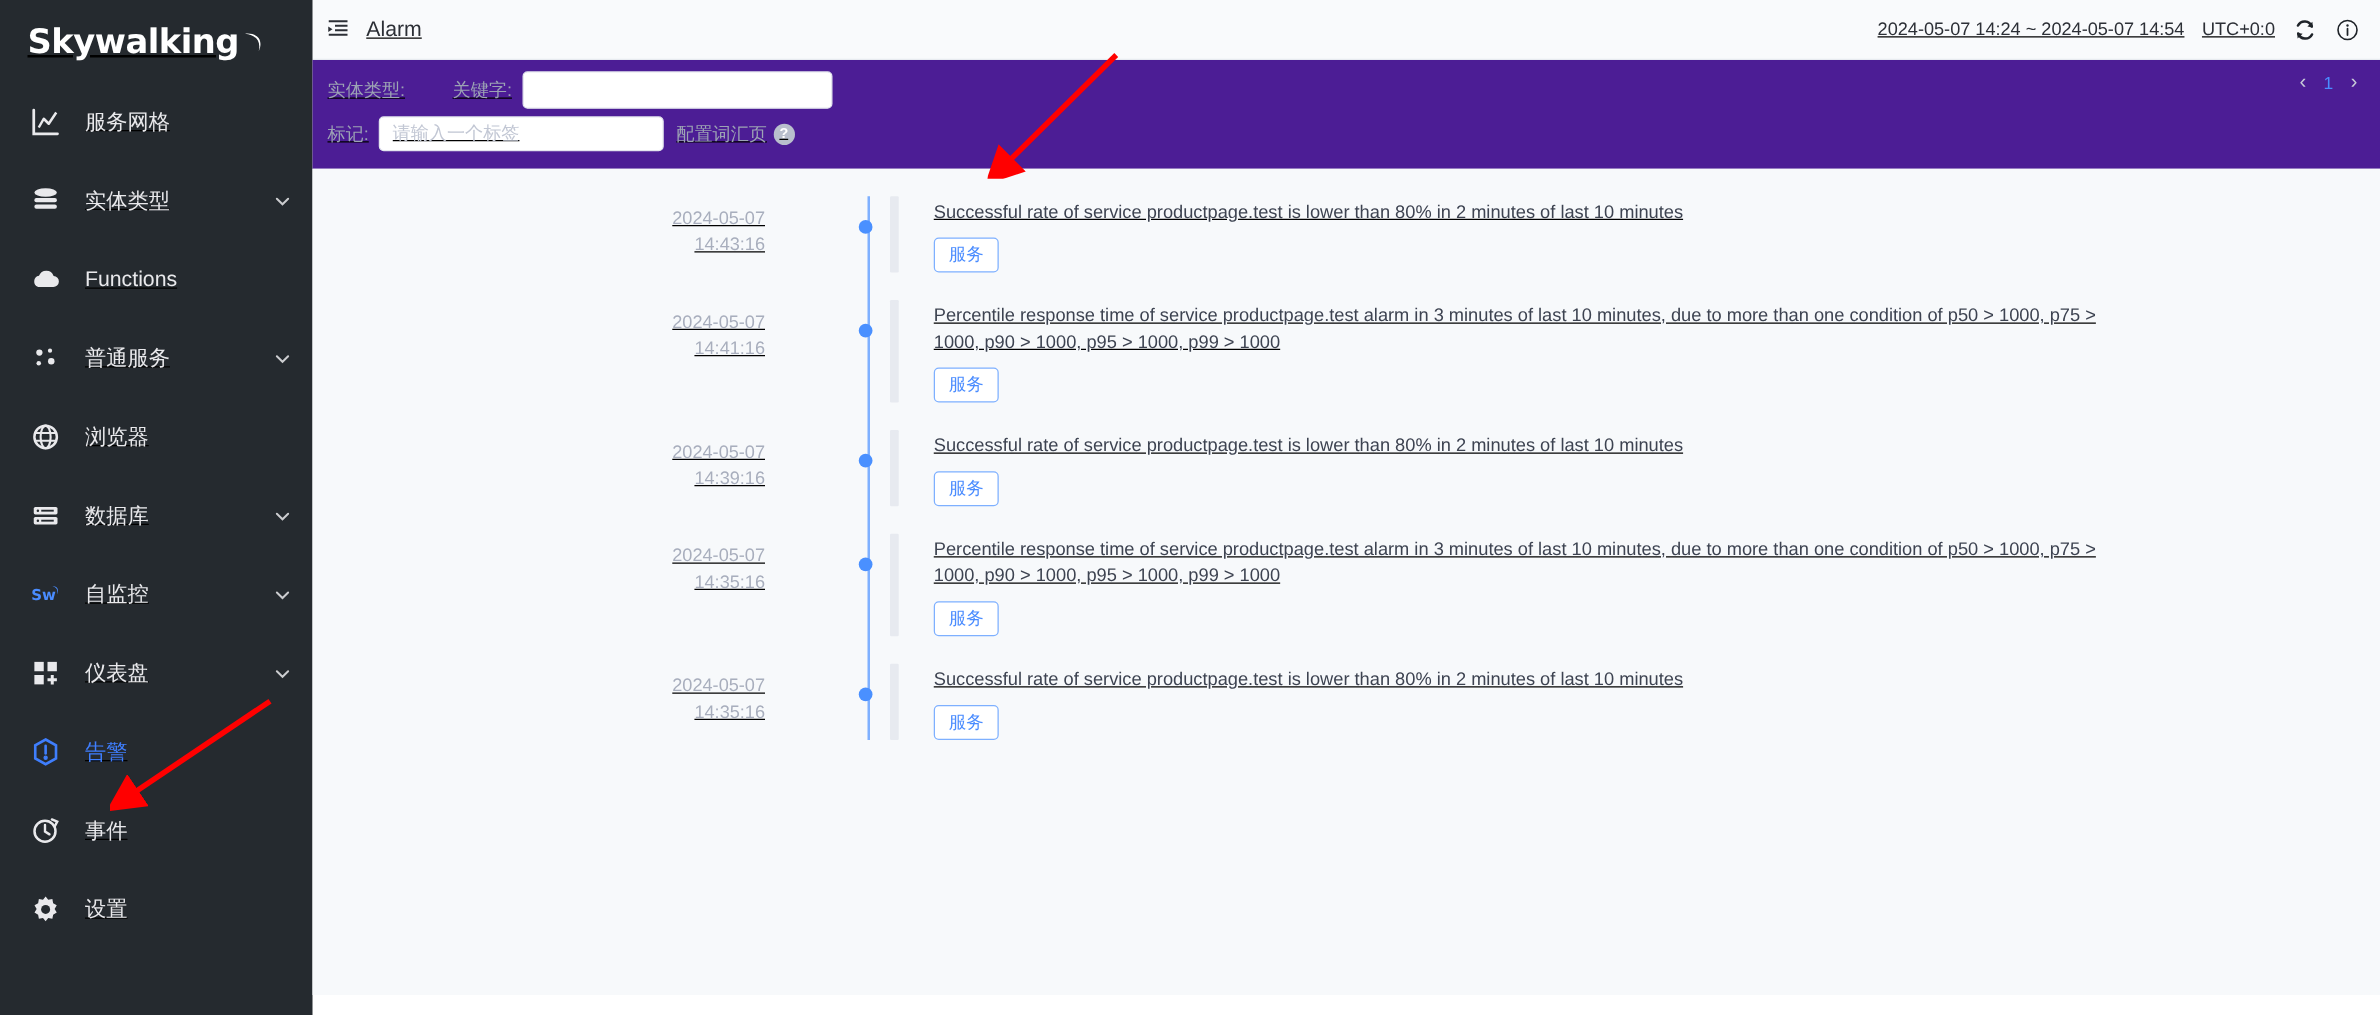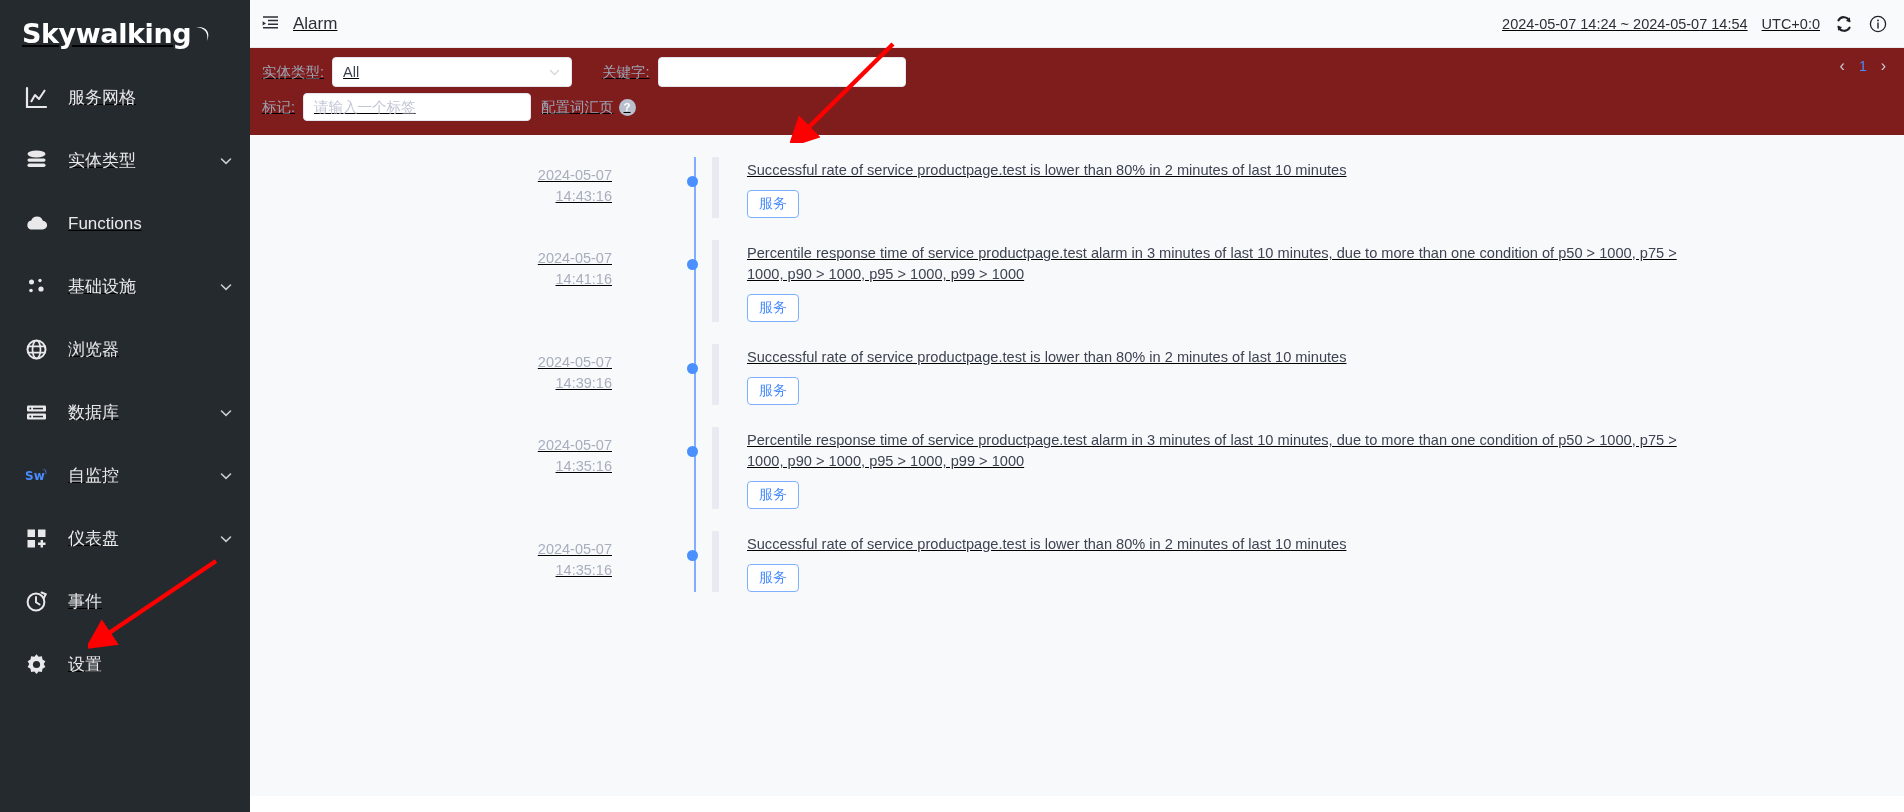--- a/index.html
+++ b/index.html
@@ -85,21 +85,21 @@
   .topbar-right {
     margin-left: auto;
     display: flex; align-items: center; gap: 14px;
     font-size: 14.5px; color: #2c2f36;
   }
   .tz-text { }
   .icon-btn { width: 20px; height: 20px; cursor: pointer; display: flex; align-items: center; justify-content: center; }
 
   
   .filterbar {
-    background: #7f1d1d;
+    background: #4c1d95;
     padding: 9px 16px 8px 12px;
     flex: 0 0 auto;
     position: relative;
   }
   .filter-row { display: flex; align-items: center; gap: 0; margin-bottom: 6px; }
   .filter-row:last-child { margin-bottom: 0; }
   .f-label {
     font-size: 14.5px; color: #9ca3b4;
     margin-right: 8px;
     white-space: nowrap;
@@ -287,21 +287,21 @@
         </div>
         <div class="nav-item">
           <span class="nav-ico">
             <svg xmlns="http://www.w3.org/2000/svg" width="25" height="25" viewBox="0 0 25 25">
               <circle cx="7.5" cy="8" r="2.5" fill="#e9e9ec"></circle>
               <circle cx="16" cy="6.5" r="1.7" fill="#e9e9ec"></circle>
               <circle cx="17" cy="15" r="2.6" fill="#e9e9ec"></circle>
               <circle cx="7" cy="16.5" r="1.8" fill="#e9e9ec"></circle>
             </svg>
           </span>
-          <span class="nav-label">基础设施</span>
+          <span class="nav-label">普通服务</span>
           <span class="nav-chev"><svg xmlns="http://www.w3.org/2000/svg" width="16" height="16" viewBox="0 0 16 16">
               <path d="M3.5 6 L8 10.4 L12.5 6" stroke="#e9e9ec" stroke-width="1.6" fill="none" stroke-linecap="round"></path>
             </svg></span>
         </div>
         <div class="nav-item">
           <span class="nav-ico">
             <svg xmlns="http://www.w3.org/2000/svg" width="25" height="25" viewBox="0 0 25 25">
               <circle cx="12.5" cy="12.5" r="9" stroke="#e9e9ec" stroke-width="2" fill="none"></circle>
               <ellipse cx="12.5" cy="12.5" rx="4" ry="9" stroke="#e9e9ec" stroke-width="1.7" fill="none"></ellipse>
               <path d="M3.7 9.4h17.6M3.7 15.6h17.6" stroke="#e9e9ec" stroke-width="1.7"></path>
@@ -343,20 +343,30 @@
               <rect x="3.5" y="3.5" width="7.5" height="7.5" fill="#e9e9ec"></rect>
               <rect x="14" y="3.5" width="7.5" height="7.5" fill="#e9e9ec"></rect>
               <rect x="3.5" y="14" width="7.5" height="7.5" fill="#e9e9ec"></rect>
               <path d="M17.8 14v7.5M14 17.8h7.5" stroke="#e9e9ec" stroke-width="2.4"></path>
             </svg>
           </span>
           <span class="nav-label">仪表盘</span>
           <span class="nav-chev"><svg xmlns="http://www.w3.org/2000/svg" width="16" height="16" viewBox="0 0 16 16">
               <path d="M3.5 6 L8 10.4 L12.5 6" stroke="#e9e9ec" stroke-width="1.6" fill="none" stroke-linecap="round"></path>
             </svg></span>
+        </div>
+        <div class="nav-item active">
+          <span class="nav-ico">
+            <svg xmlns="http://www.w3.org/2000/svg" width="25" height="25" viewBox="0 0 25 25">
+              <path d="M12.5 2.6 L20.8 7.2 L20.8 17.8 L12.5 22.4 L4.2 17.8 L4.2 7.2 Z" stroke="#3f7efd" stroke-width="2.1" fill="none"></path>
+              <path d="M12.5 7.6v6.1" stroke="#3f7efd" stroke-width="2.1" stroke-linecap="round"></path>
+              <circle cx="12.5" cy="17.2" r="1.25" fill="#3f7efd"></circle>
+            </svg>
+          </span>
+          <span class="nav-label">告警</span>
         </div>
         <div class="nav-item">
           <span class="nav-ico">
             <svg xmlns="http://www.w3.org/2000/svg" width="25" height="25" viewBox="0 0 25 25">
               <circle cx="12" cy="13" r="8.4" stroke="#e9e9ec" stroke-width="2" fill="none"></circle>
               <path d="M12 8v5.2l3.6 2.3" stroke="#e9e9ec" stroke-width="1.9" fill="none" stroke-linecap="round"></path>
               <path d="M17.5 3.5 L21.8 5.3 L19.7 9.3" stroke="#e9e9ec" stroke-width="1.9" fill="none" stroke-linecap="round"></path>
             </svg>
           </span>
           <span class="nav-label">事件</span>
@@ -402,28 +412,20 @@
             <circle cx="9" cy="5.4" r="0.95" fill="#1f2329"></circle>
             <path d="M9 7.9v5.1" stroke="#1f2329" stroke-width="1.4" stroke-linecap="round"></path>
           </svg>
         </span>
       </div>
     </div>
 
     <div class="filterbar">
       <div class="filter-row">
         <span class="f-label">实体类型:</span>
-        <div class="sel">
-          <span class="sel-val">All</span>
-          <span class="chev">
-            <svg width="13" height="13" viewBox="0 0 13 13">
-                <path d="M2.5 4.5 L6.5 8.6 L10.5 4.5" stroke="#9aa0b0" stroke-width="1.3" fill="none" stroke-linecap="round"></path>
-              </svg>
-          </span>
-        </div>
         <span class="f-label" style="margin-left:30px">关键字:</span>
         <input class="kw-input" type="text" placeholder="" style="">
       </div>
       <div class="filter-row">
         <span class="f-label">标记:</span>
         <input class="tag-input" type="text" placeholder="请输入一个标签" style="">
         <span class="vocab-link">
           <span>配置词汇页</span>
           <span class="help-dot">?</span>
         </span>

